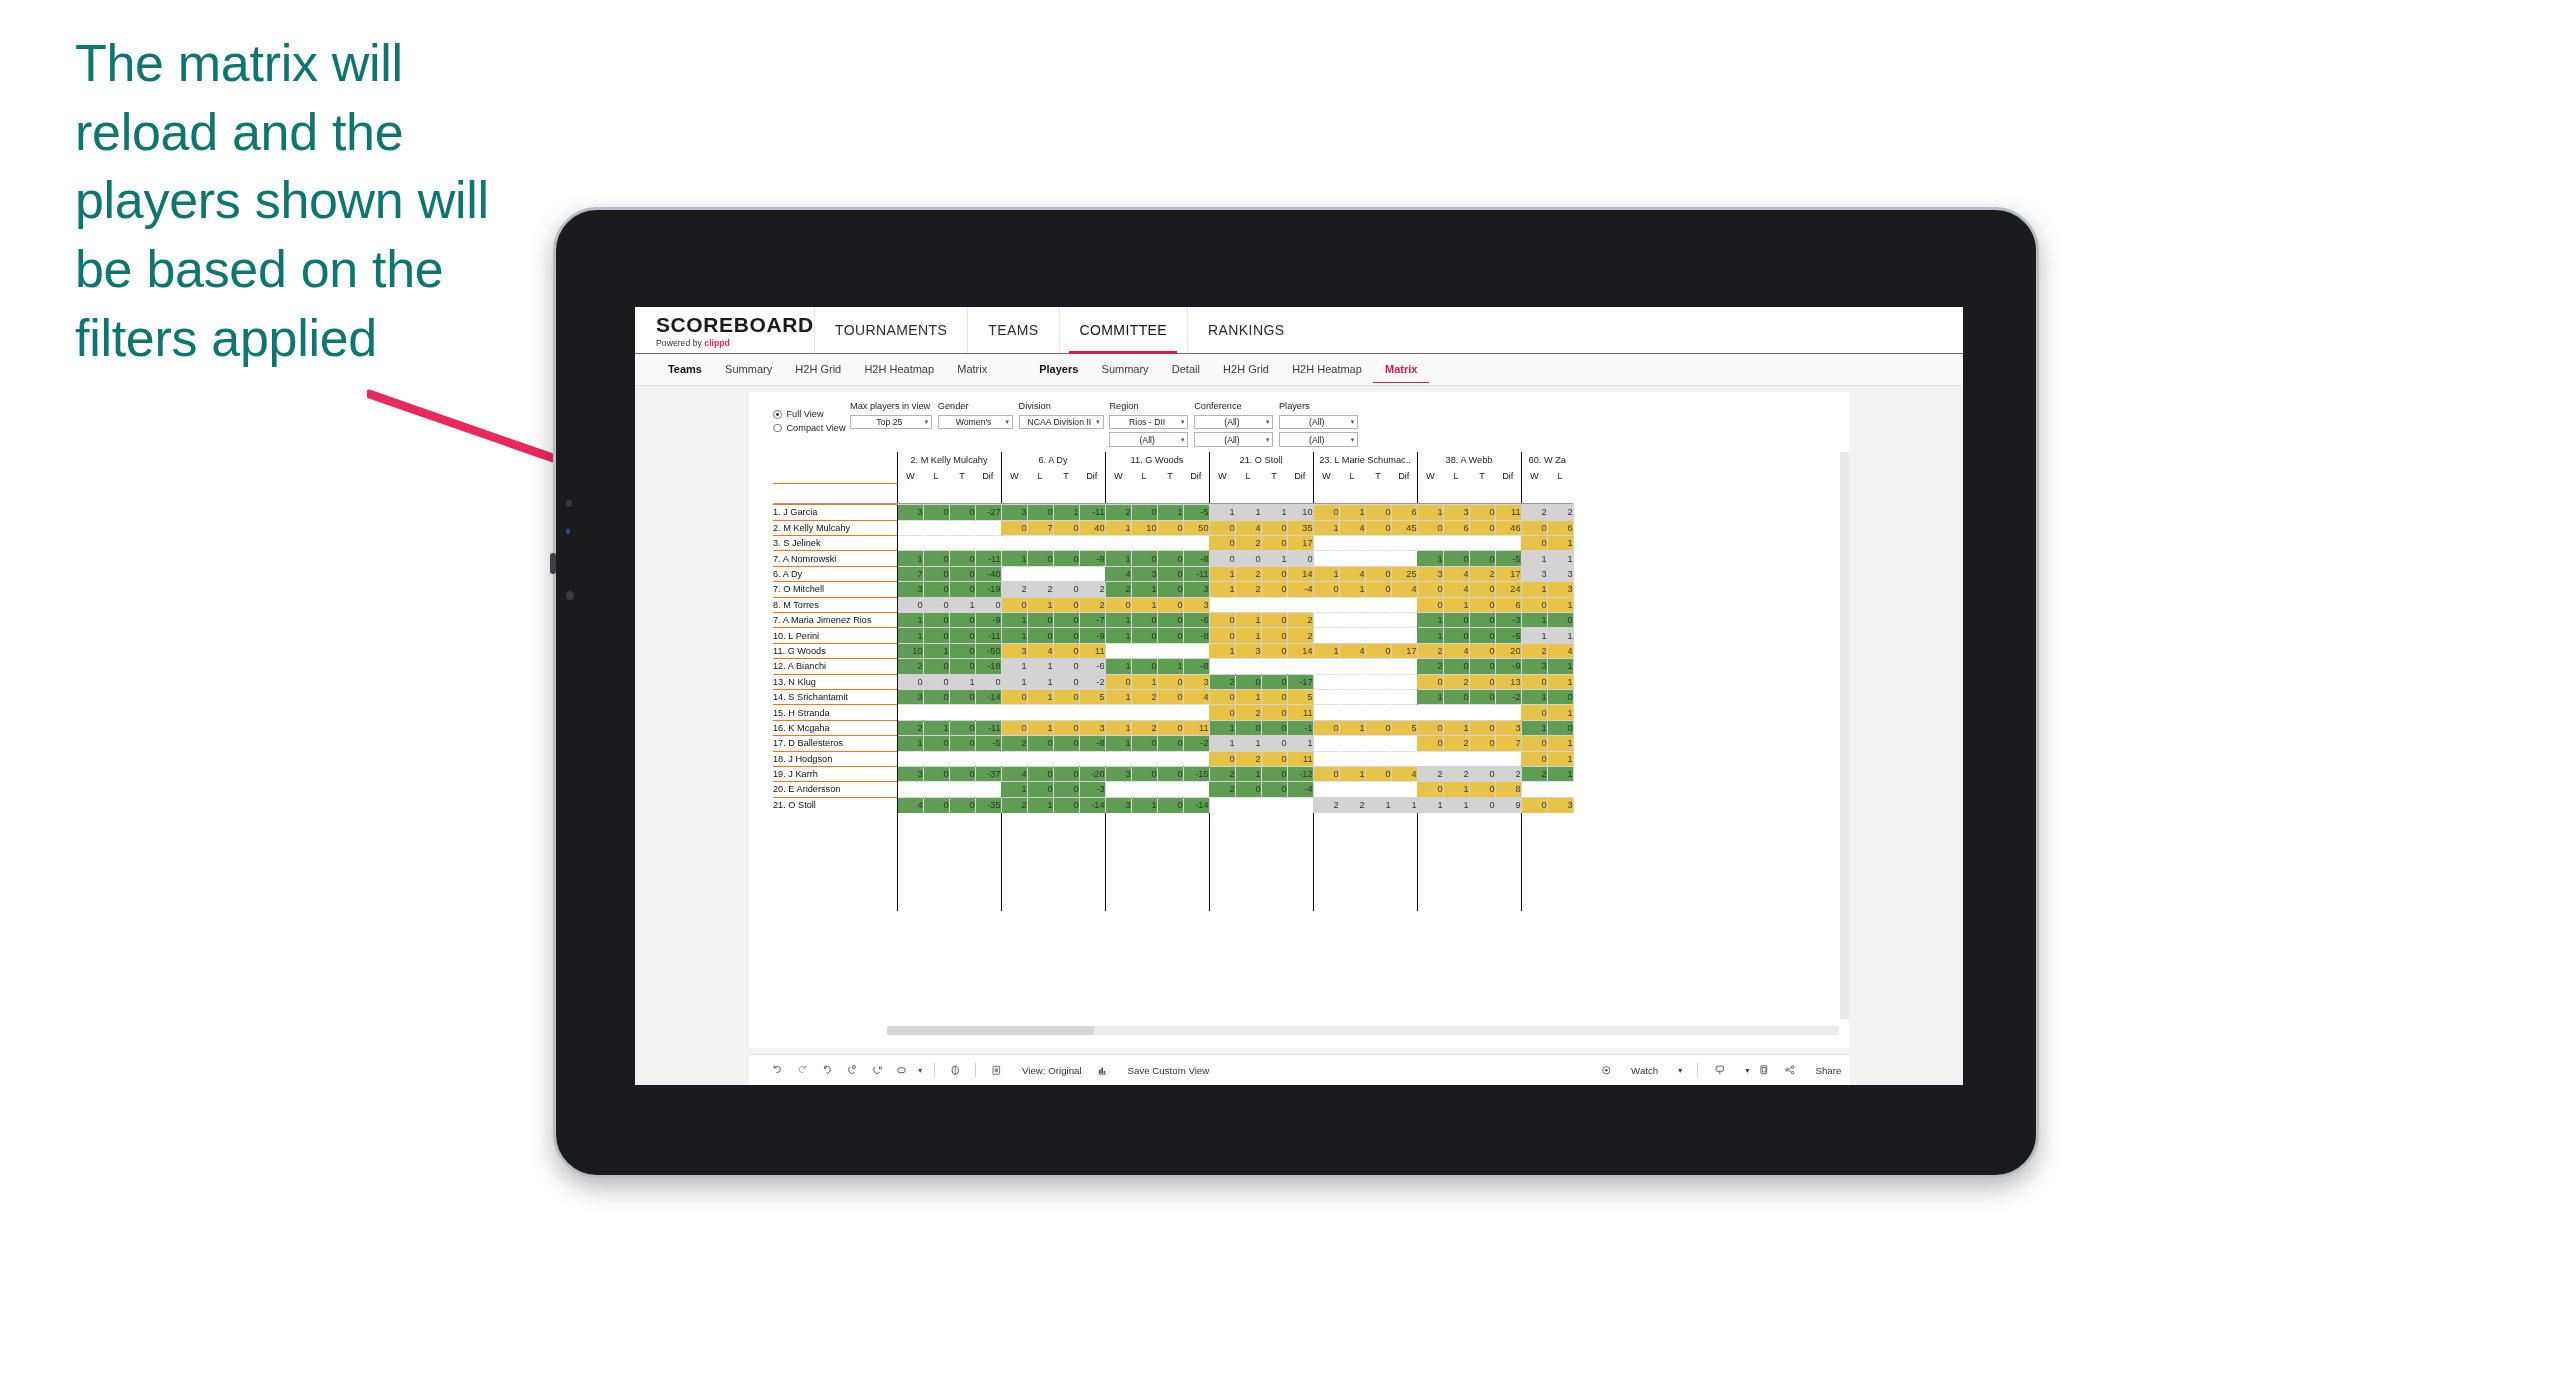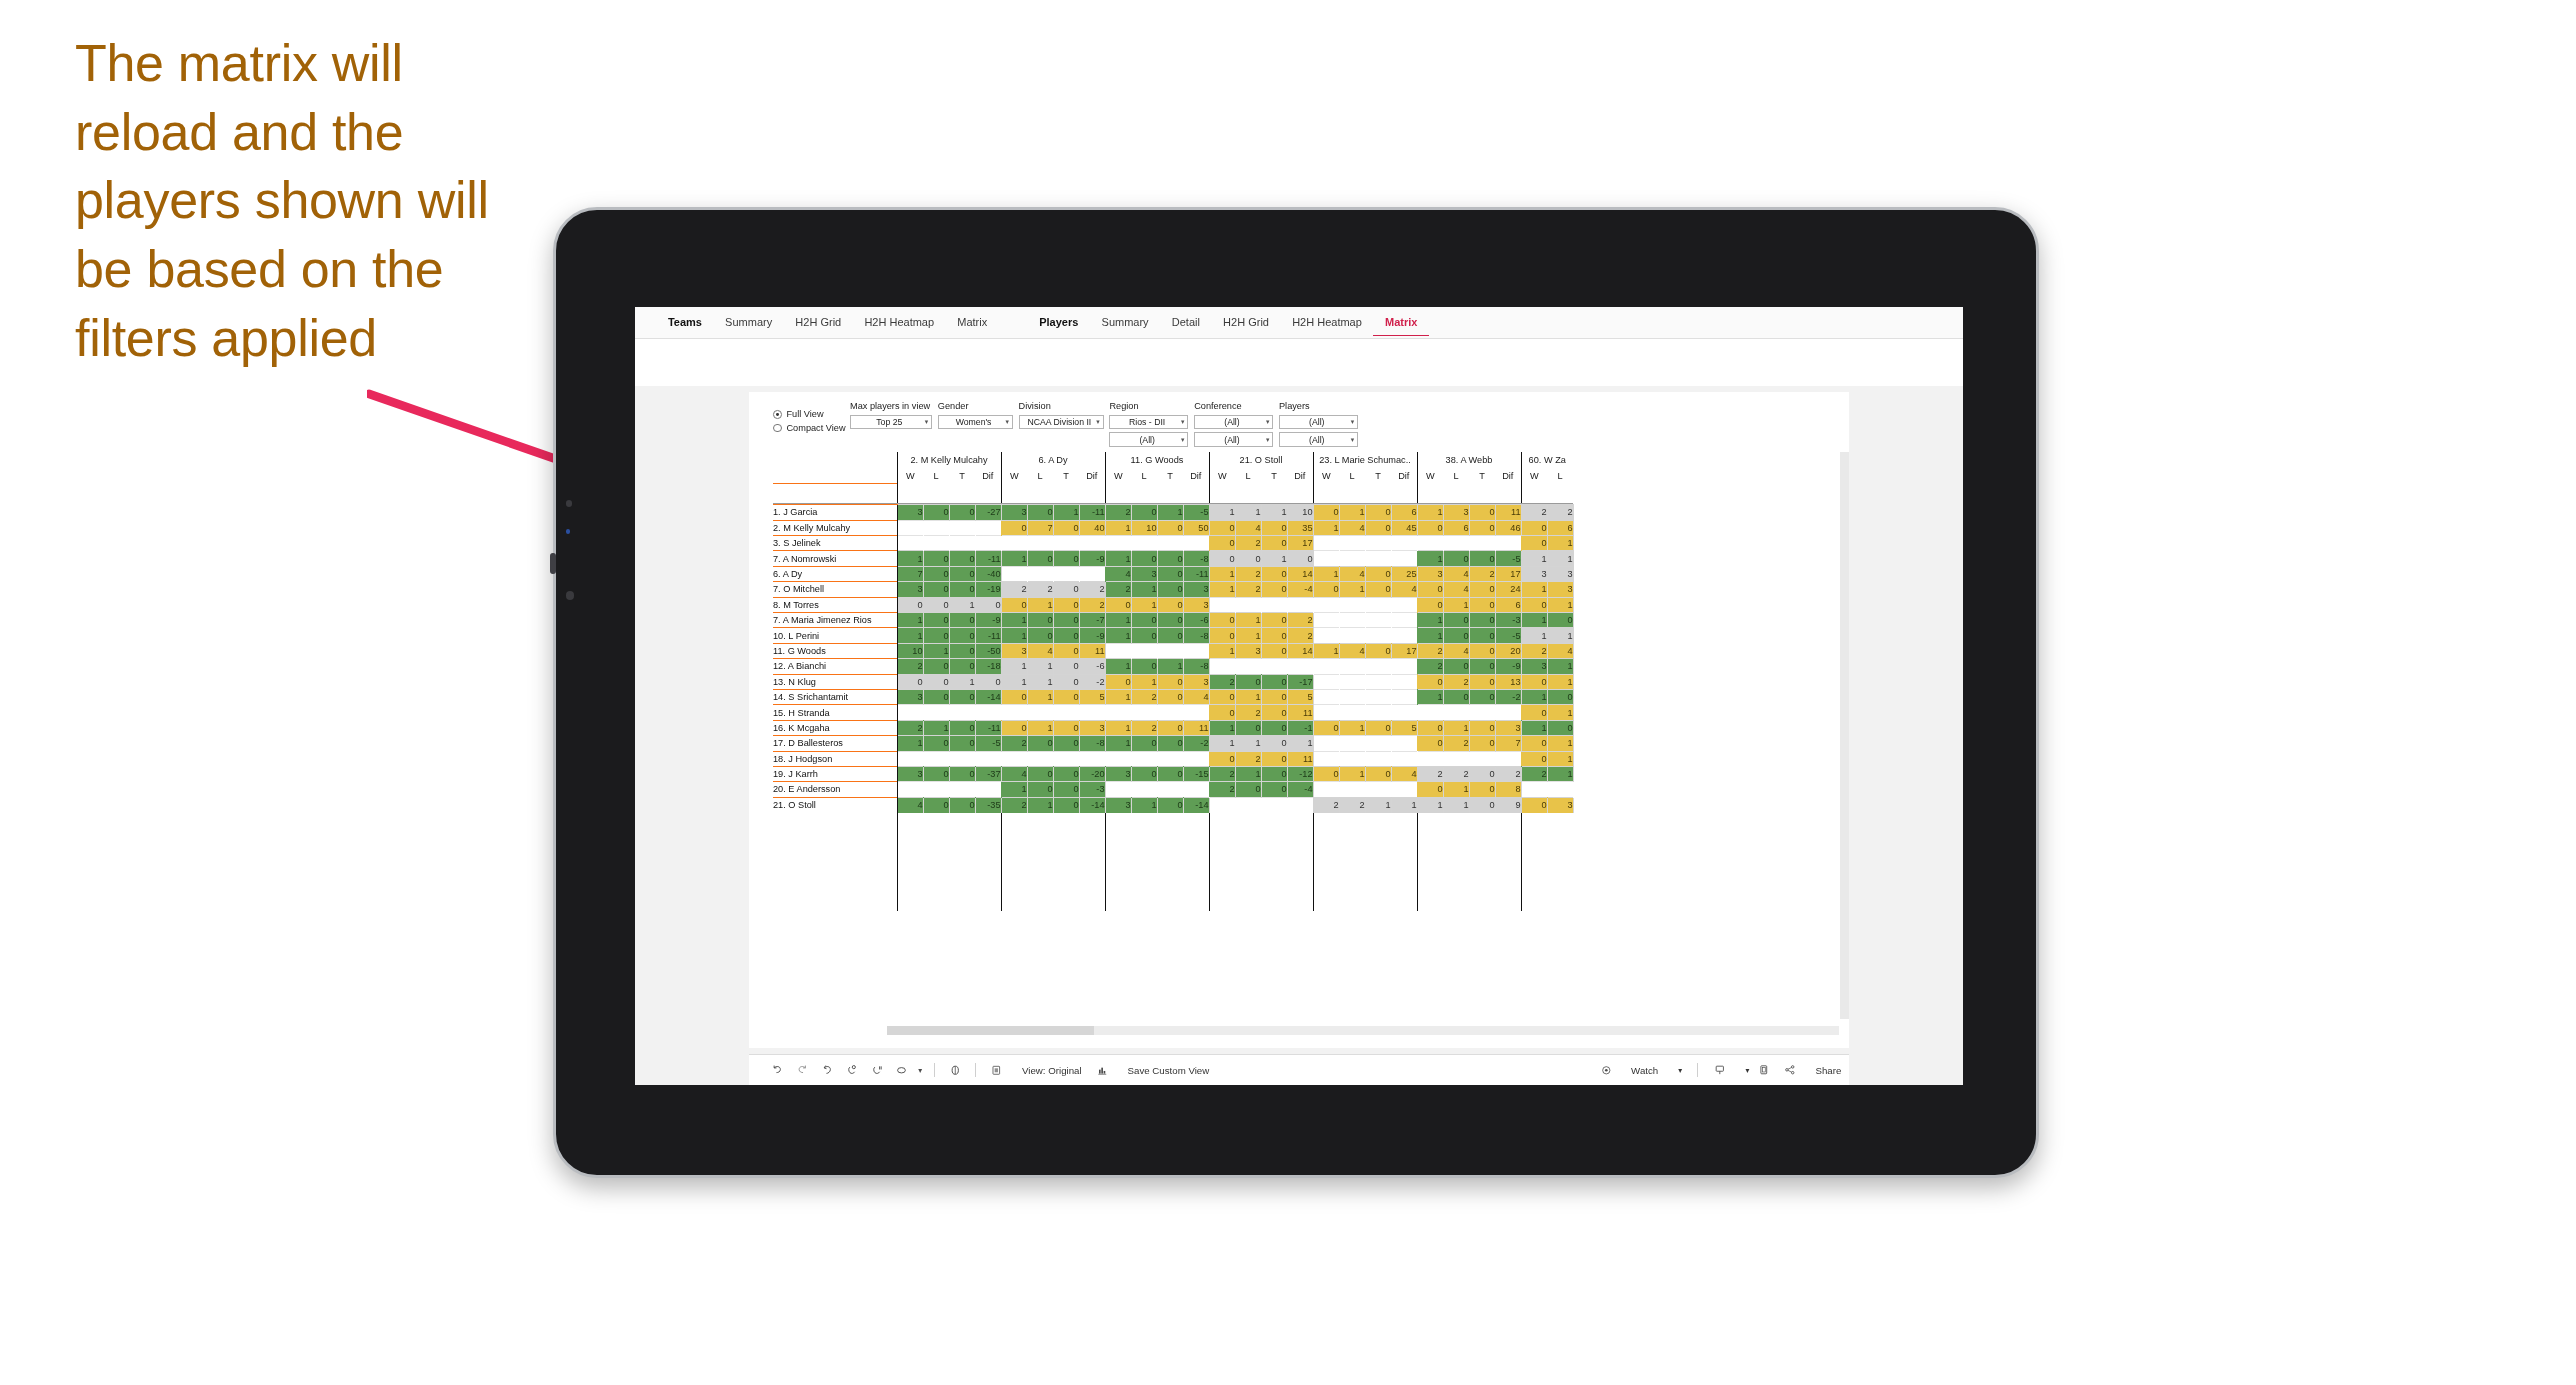--- a/index.html
+++ b/index.html
@@ -8,21 +8,21 @@
     width:2576px; height:1386px;
     background:#ffffff;
     font-family:"Liberation Sans", sans-serif;
     overflow:hidden;
     position:relative;
   }
 
   
   #annotation {
     position:absolute; left:75px; top:29px; width:483px;
-    font-size:52px; line-height:1.32; color:#a16207; font-weight:400;
+    font-size:52px; line-height:1.32; color:#0f766e; font-weight:400;
     letter-spacing:-0.3px;
   }
   #arrow { position:absolute; left:367px; top:386px; width:405px; height:174px; }
 
   
   #tablet {
     position:absolute; left:553px; top:207px; width:1486px; height:971px;
     background:#1b1b1d;
     border-radius:44px;
     border:3.9px solid #b9bcc0;
@@ -152,20 +152,38 @@
 
 <div id="tablet">
   <div class="cam" style="top:290px;width:6.8px;height:6.8px;"></div>
   <div class="cam" style="top:319px;width:4.8px;height:4.8px;background:#2a4fa0;"></div>
   <div class="sidebtn" style="top:343px;height:21px;"></div>
   <div class="cam" style="top:381px;width:8.7px;height:8.7px;"></div>
 
   <div id="tablet-inner">
     <div id="app">
 
+      <div id="topbar">
+        <div id="logo-wrap">
+          <div id="logo-main">SCOREBOARD</div>
+          <div id="logo-sub"><span>Powered by </span><b>clippd</b></div>
+        </div>
+        <div class="topnav">
+            <span>TOURNAMENTS</span>
+          </div>
+        <div class="topnav">
+            <span>TEAMS</span>
+          </div>
+        <div class="topnav active">
+            <span>COMMITTEE</span>
+          </div>
+        <div class="topnav">
+            <span>RANKINGS</span>
+          </div>
+      </div>
 
       <div id="subbar">
         <div class="subgroup">
           <span class="subitem bold">Teams</span>
           <span class="subitem">Summary</span>
           <span class="subitem">H2H Grid</span>
           <span class="subitem">H2H Heatmap</span>
           <span class="subitem">Matrix</span>
         </div>
         <div class="subgap"></div>

